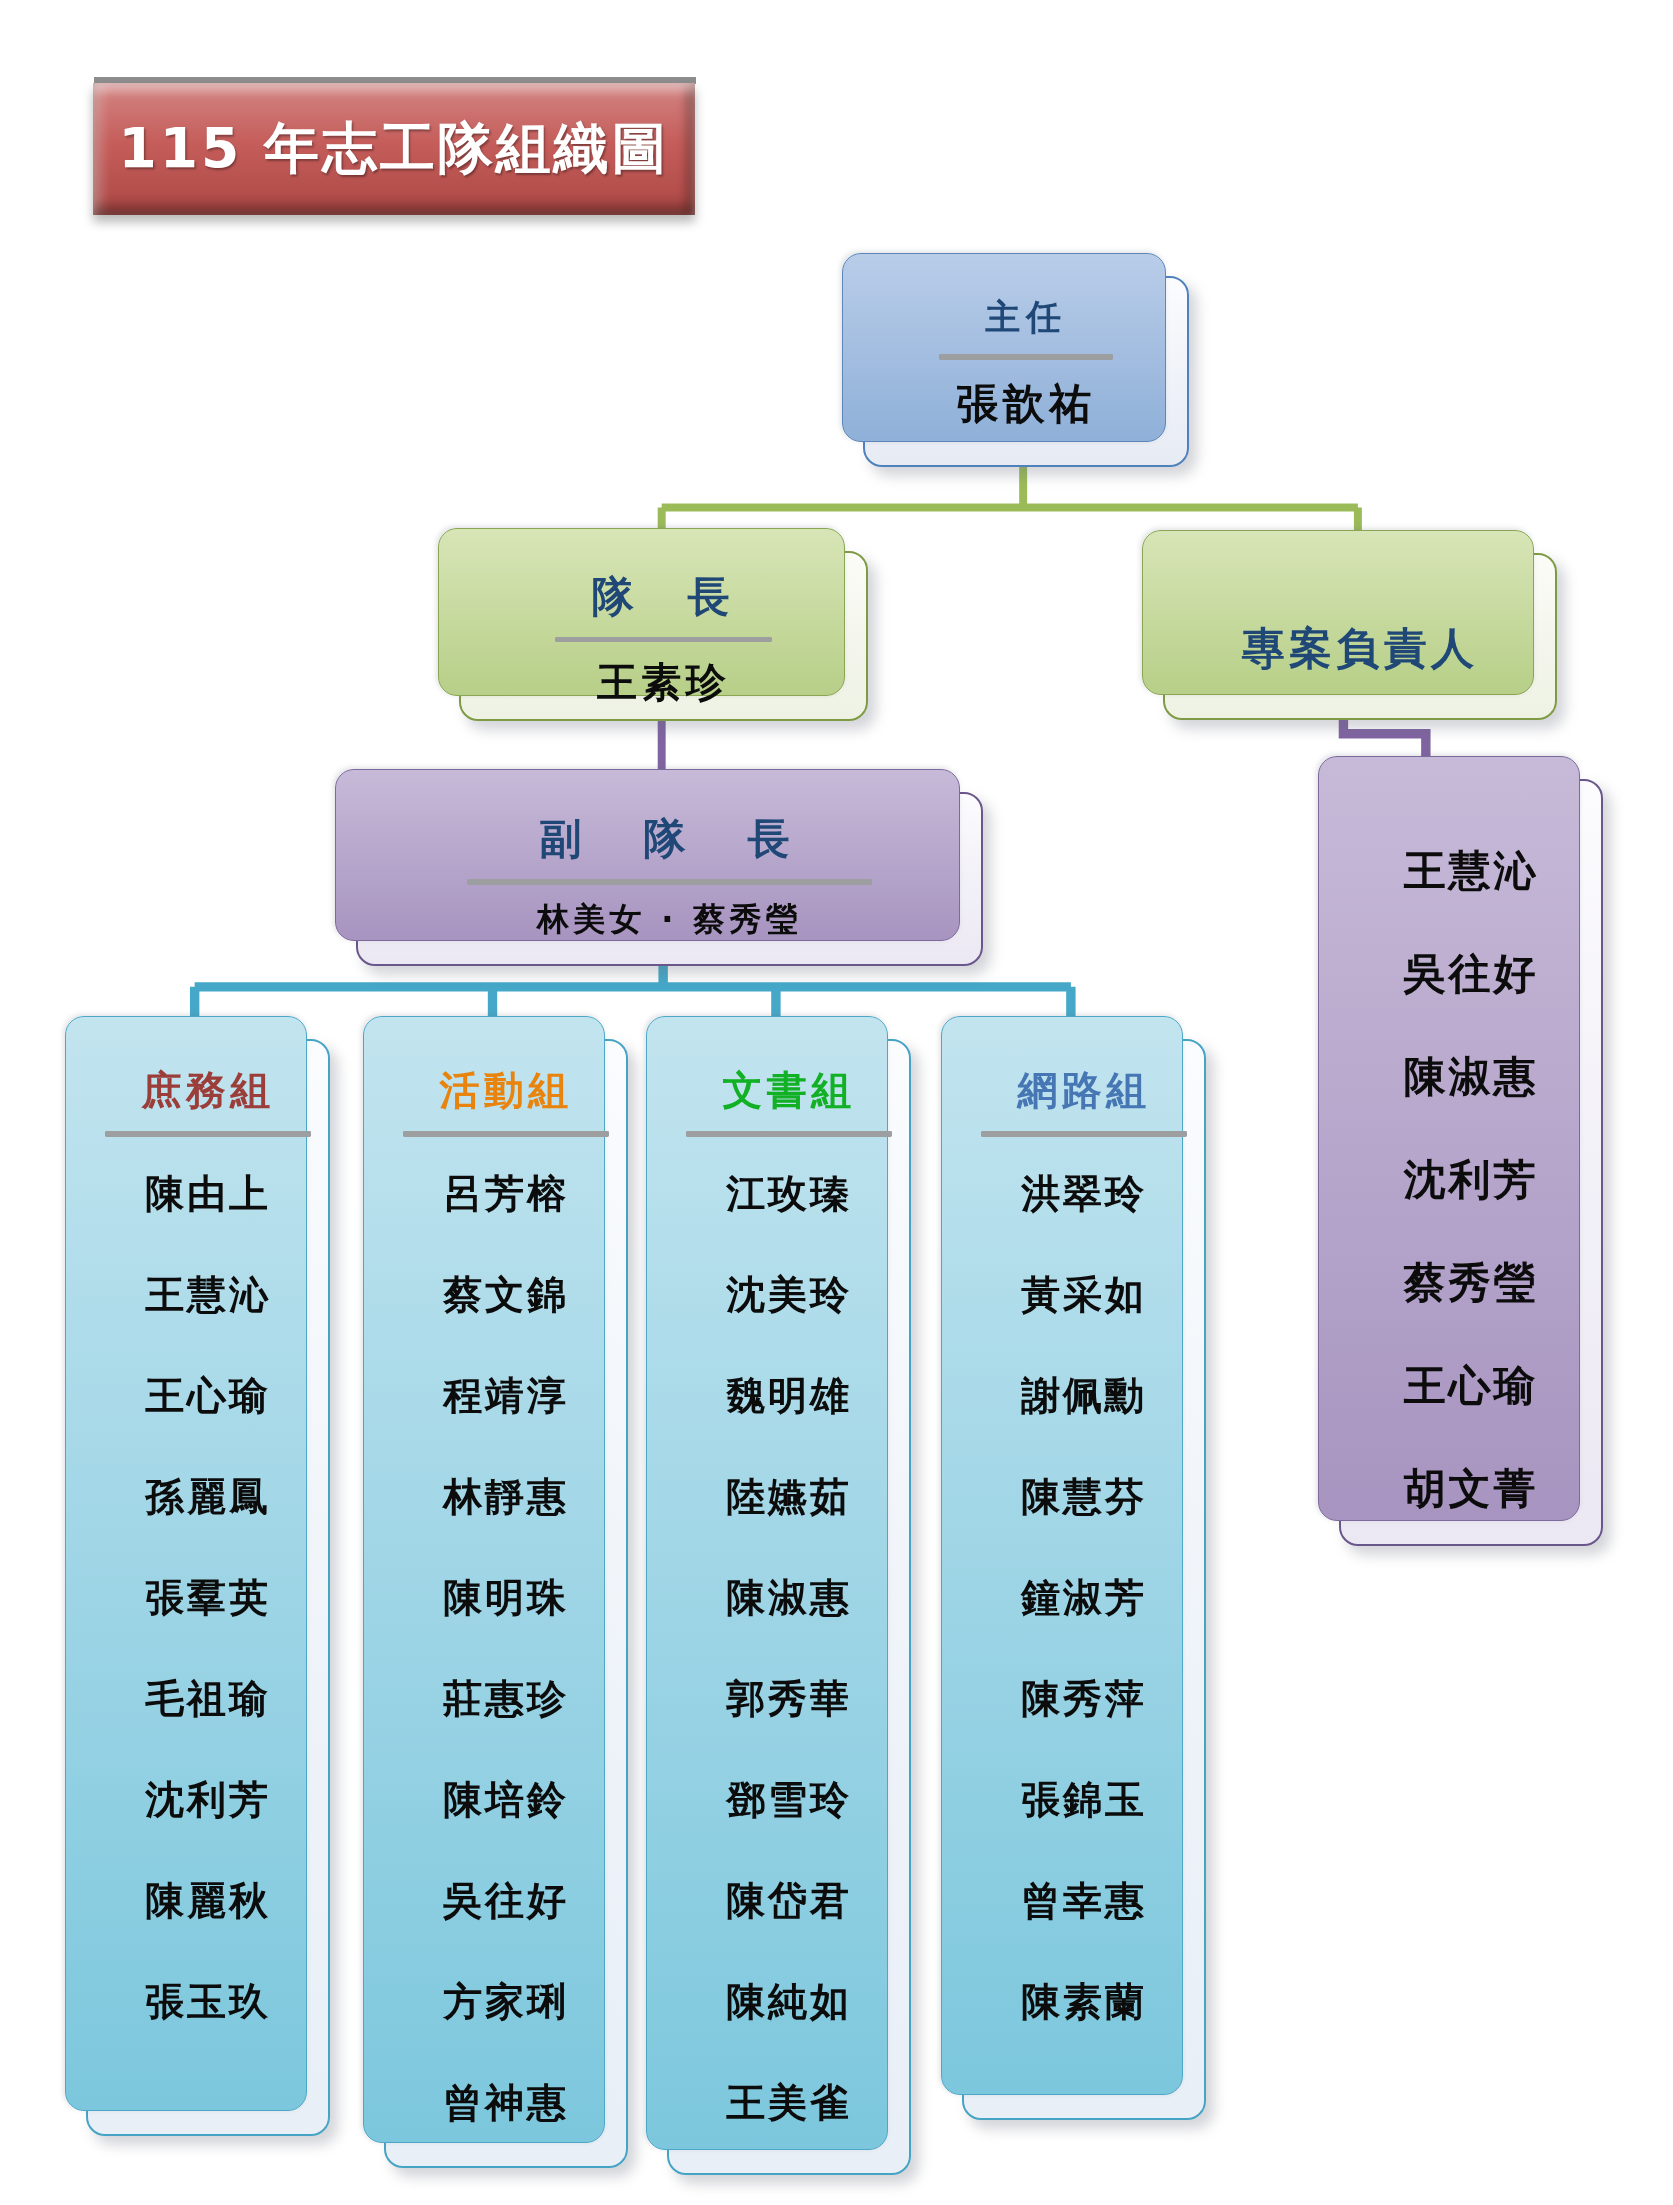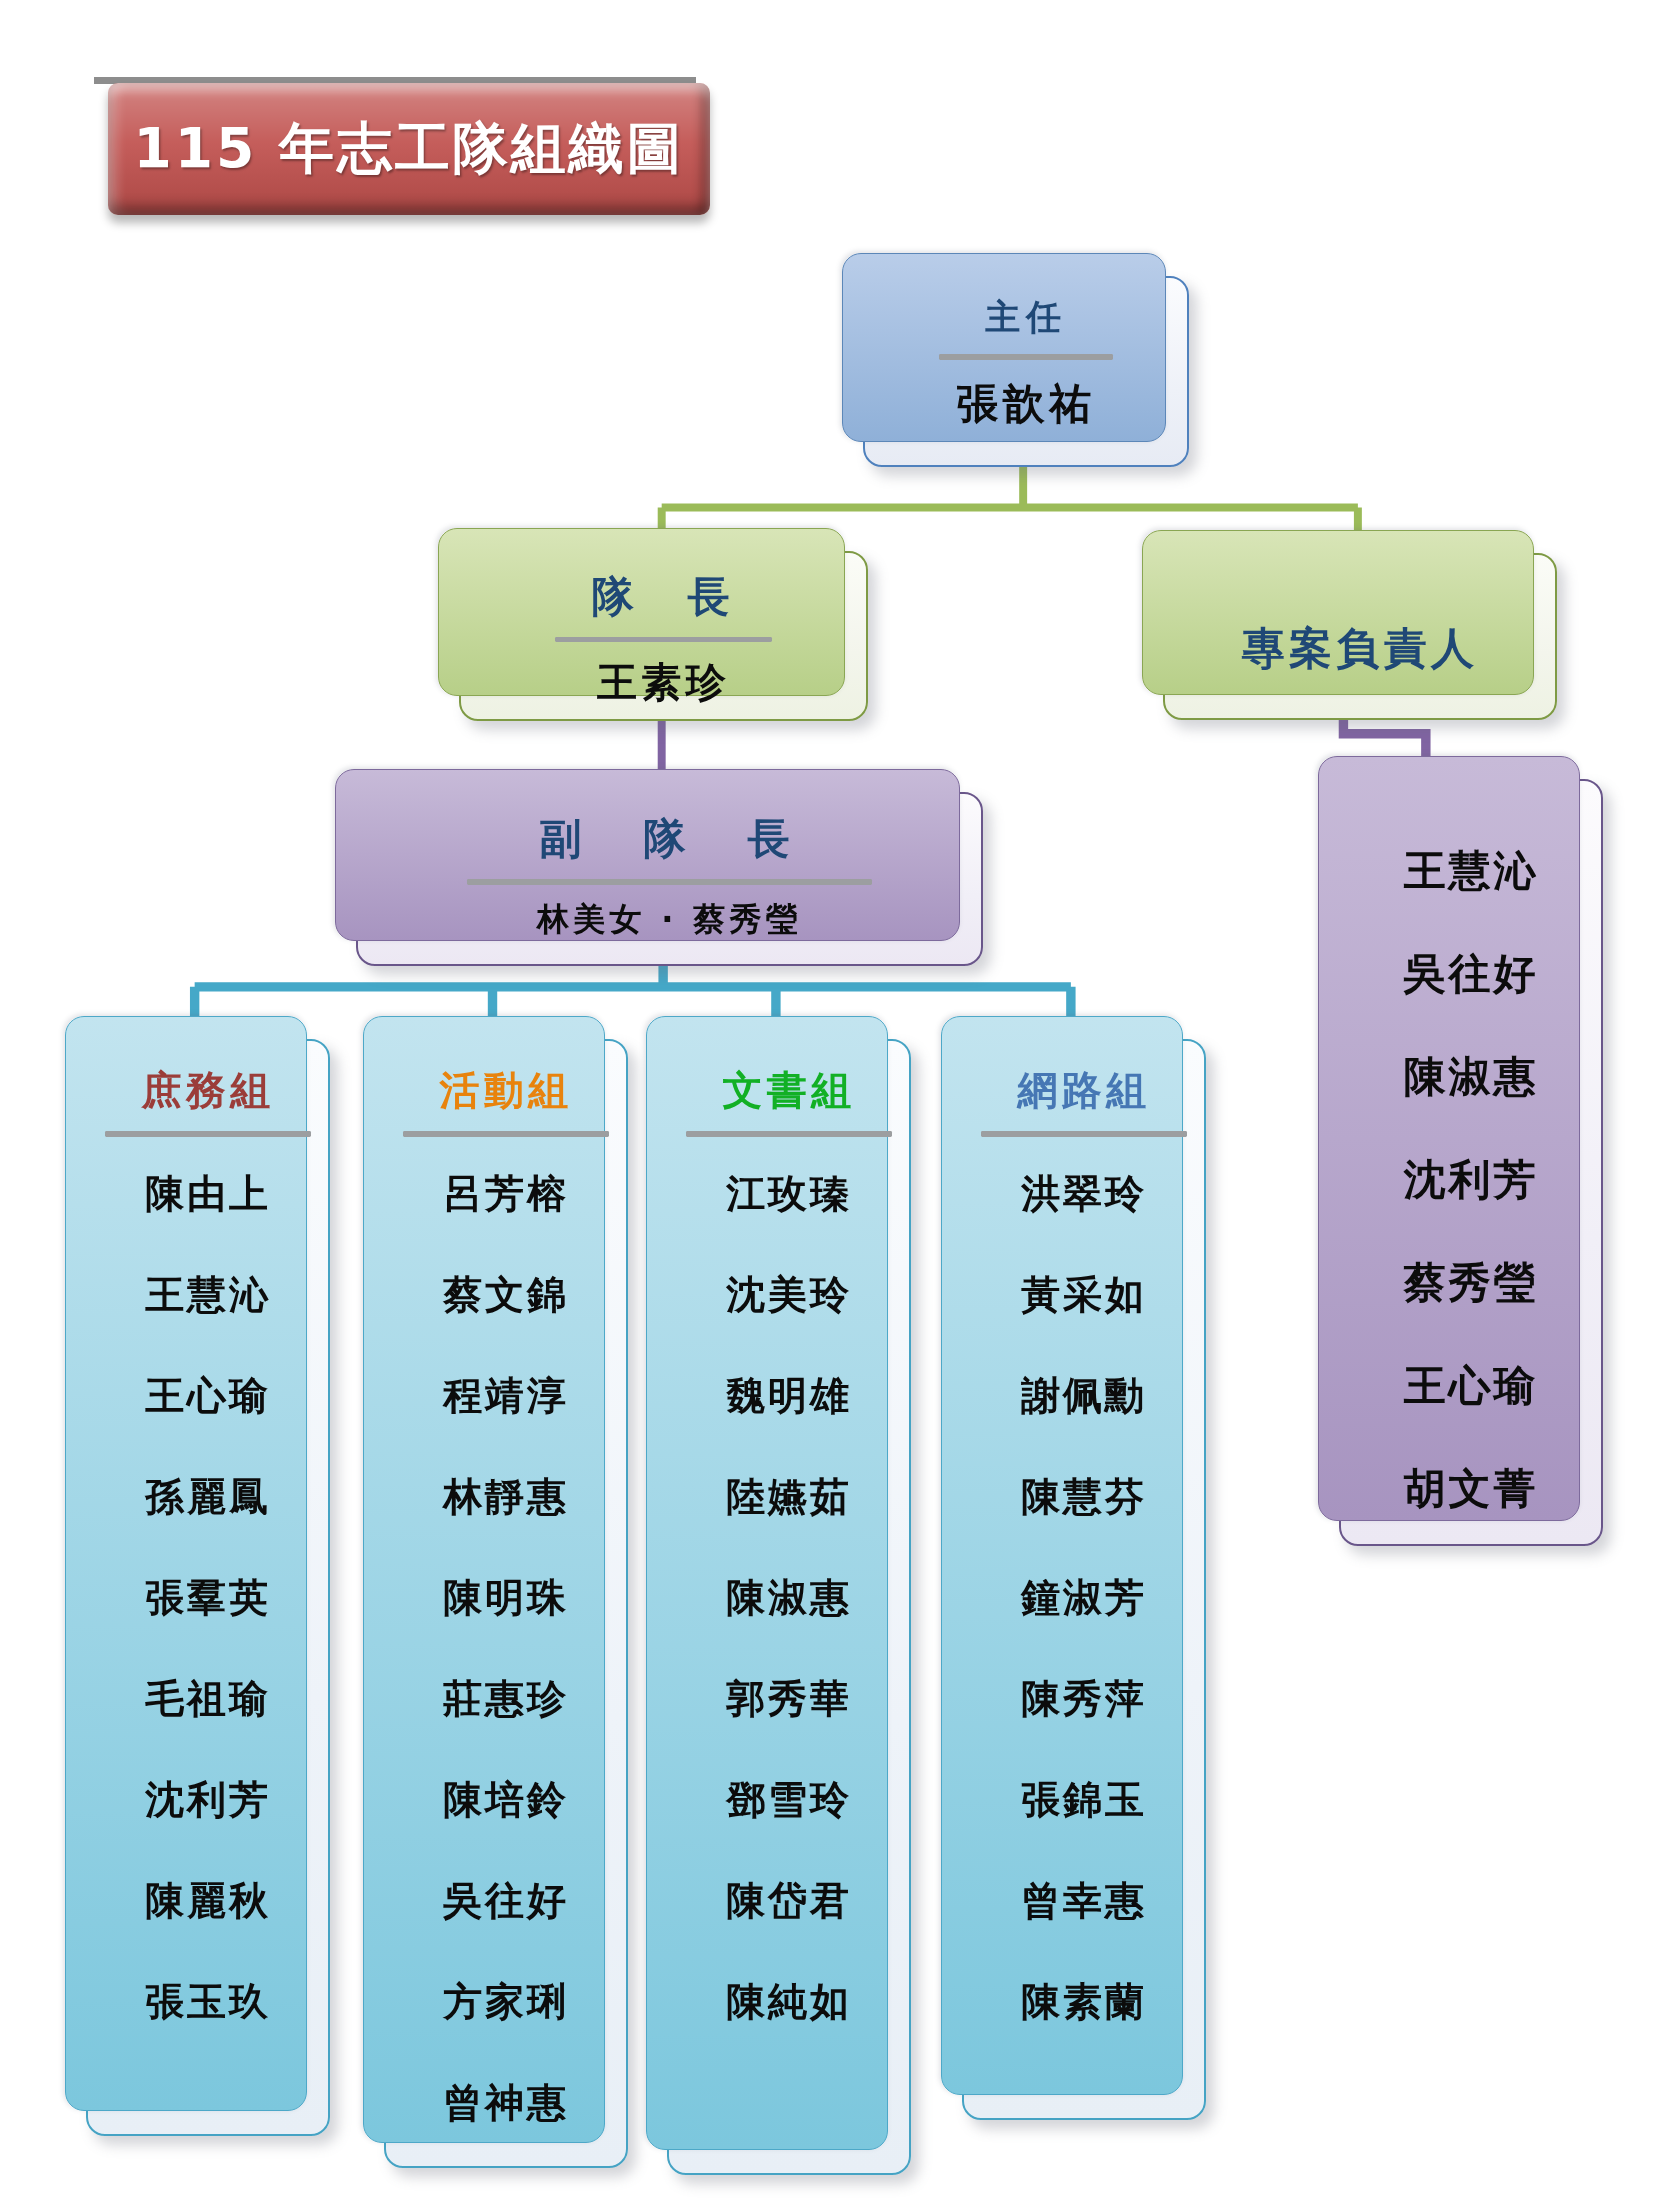--- a/index.html
+++ b/index.html
@@ -24,26 +24,26 @@
   
   .card.purple{background:linear-gradient(180deg,#fcfbfd 0%,#f1eff7 60%,#ece8f3 100%);border:2.2px solid #69568A;}
   .card.purple::before{background:linear-gradient(180deg,#c7bad8,#a794c0);border:1.4px solid #7d6a9c;}
   
   .card.teal{background:linear-gradient(180deg,#fafcfe 0%,#eef3f9 60%,#e8eff6 100%);border:2.2px solid #45A3C4;}
   .card.teal::before{background:linear-gradient(180deg,#c2e4ef,#7cc7dd);border:1.4px solid #4da8c8;}
 
   
   #banner-topline{position:absolute;left:94px;top:77px;width:602px;height:6.5px;background:#8d8d8d;z-index:2;}
   #banner{
-    position:absolute;left:108px;top:83px;width:602px;height:132px;z-index:3;
+    position:absolute;left:93px;top:83px;width:602px;height:132px;z-index:3;
     background-image:linear-gradient(180deg,rgba(255,255,255,.30) 0%,rgba(255,255,255,.08) 45%,rgba(0,0,0,.10) 100%);
     box-shadow:inset 0 8.7px 10px rgba(255,255,255,.40),inset 0 -10px 11.6px rgba(0,0,0,.30),
                inset 10px 0 10px rgba(255,255,255,.22),inset -10px 0 10px rgba(0,0,0,.22),
                0 7.2px 10px rgba(0,0,0,.28);
-    display:flex;align-items:center;justify-content:center;border-radius:10px;
+    display:flex;align-items:center;justify-content:center;
   }
   #banner .banner-text{color:#ffffff;font-size:55px;font-weight:900;letter-spacing:2.9px;text-shadow:1.4px 2.2px 2.2px rgba(0,0,0,.35);}
 
   
   .card-title{font-weight:900;text-align:center;letter-spacing:5.8px;margin-top:24px;}
   .divider{height:5.8px;border-radius:1.4px;margin:0 auto;}
   .card-name{font-weight:900;color:#0c0c0c;text-align:center;letter-spacing:4.3px;}
 
   #director-card{left:863px;top:276px;width:322px;height:187px;padding-top:0;}
   #director-card .card-title{margin-top:16px;font-size:35px;}
@@ -166,20 +166,21 @@
     <div class="members">
         <div class="member">江玫瑧</div>
         <div class="member">沈美玲</div>
         <div class="member">魏明雄</div>
         <div class="member">陸嬿茹</div>
         <div class="member">陳淑惠</div>
         <div class="member">郭秀華</div>
         <div class="member">鄧雪玲</div>
         <div class="member">陳岱君</div>
         <div class="member">陳純如</div>
+        <div class="member">王美雀</div>
       </div>
   </div>
 
   <div id="group-card-3" class="card teal group-card">
     <div class="group-title" style="color: rgb(70, 119, 180);">網路組</div>
     <div class="divider" style="background: rgb(156, 158, 160);"></div>
     <div class="members">
         <div class="member">洪翠玲</div>
         <div class="member">黃采如</div>
         <div class="member">謝佩勳</div>

